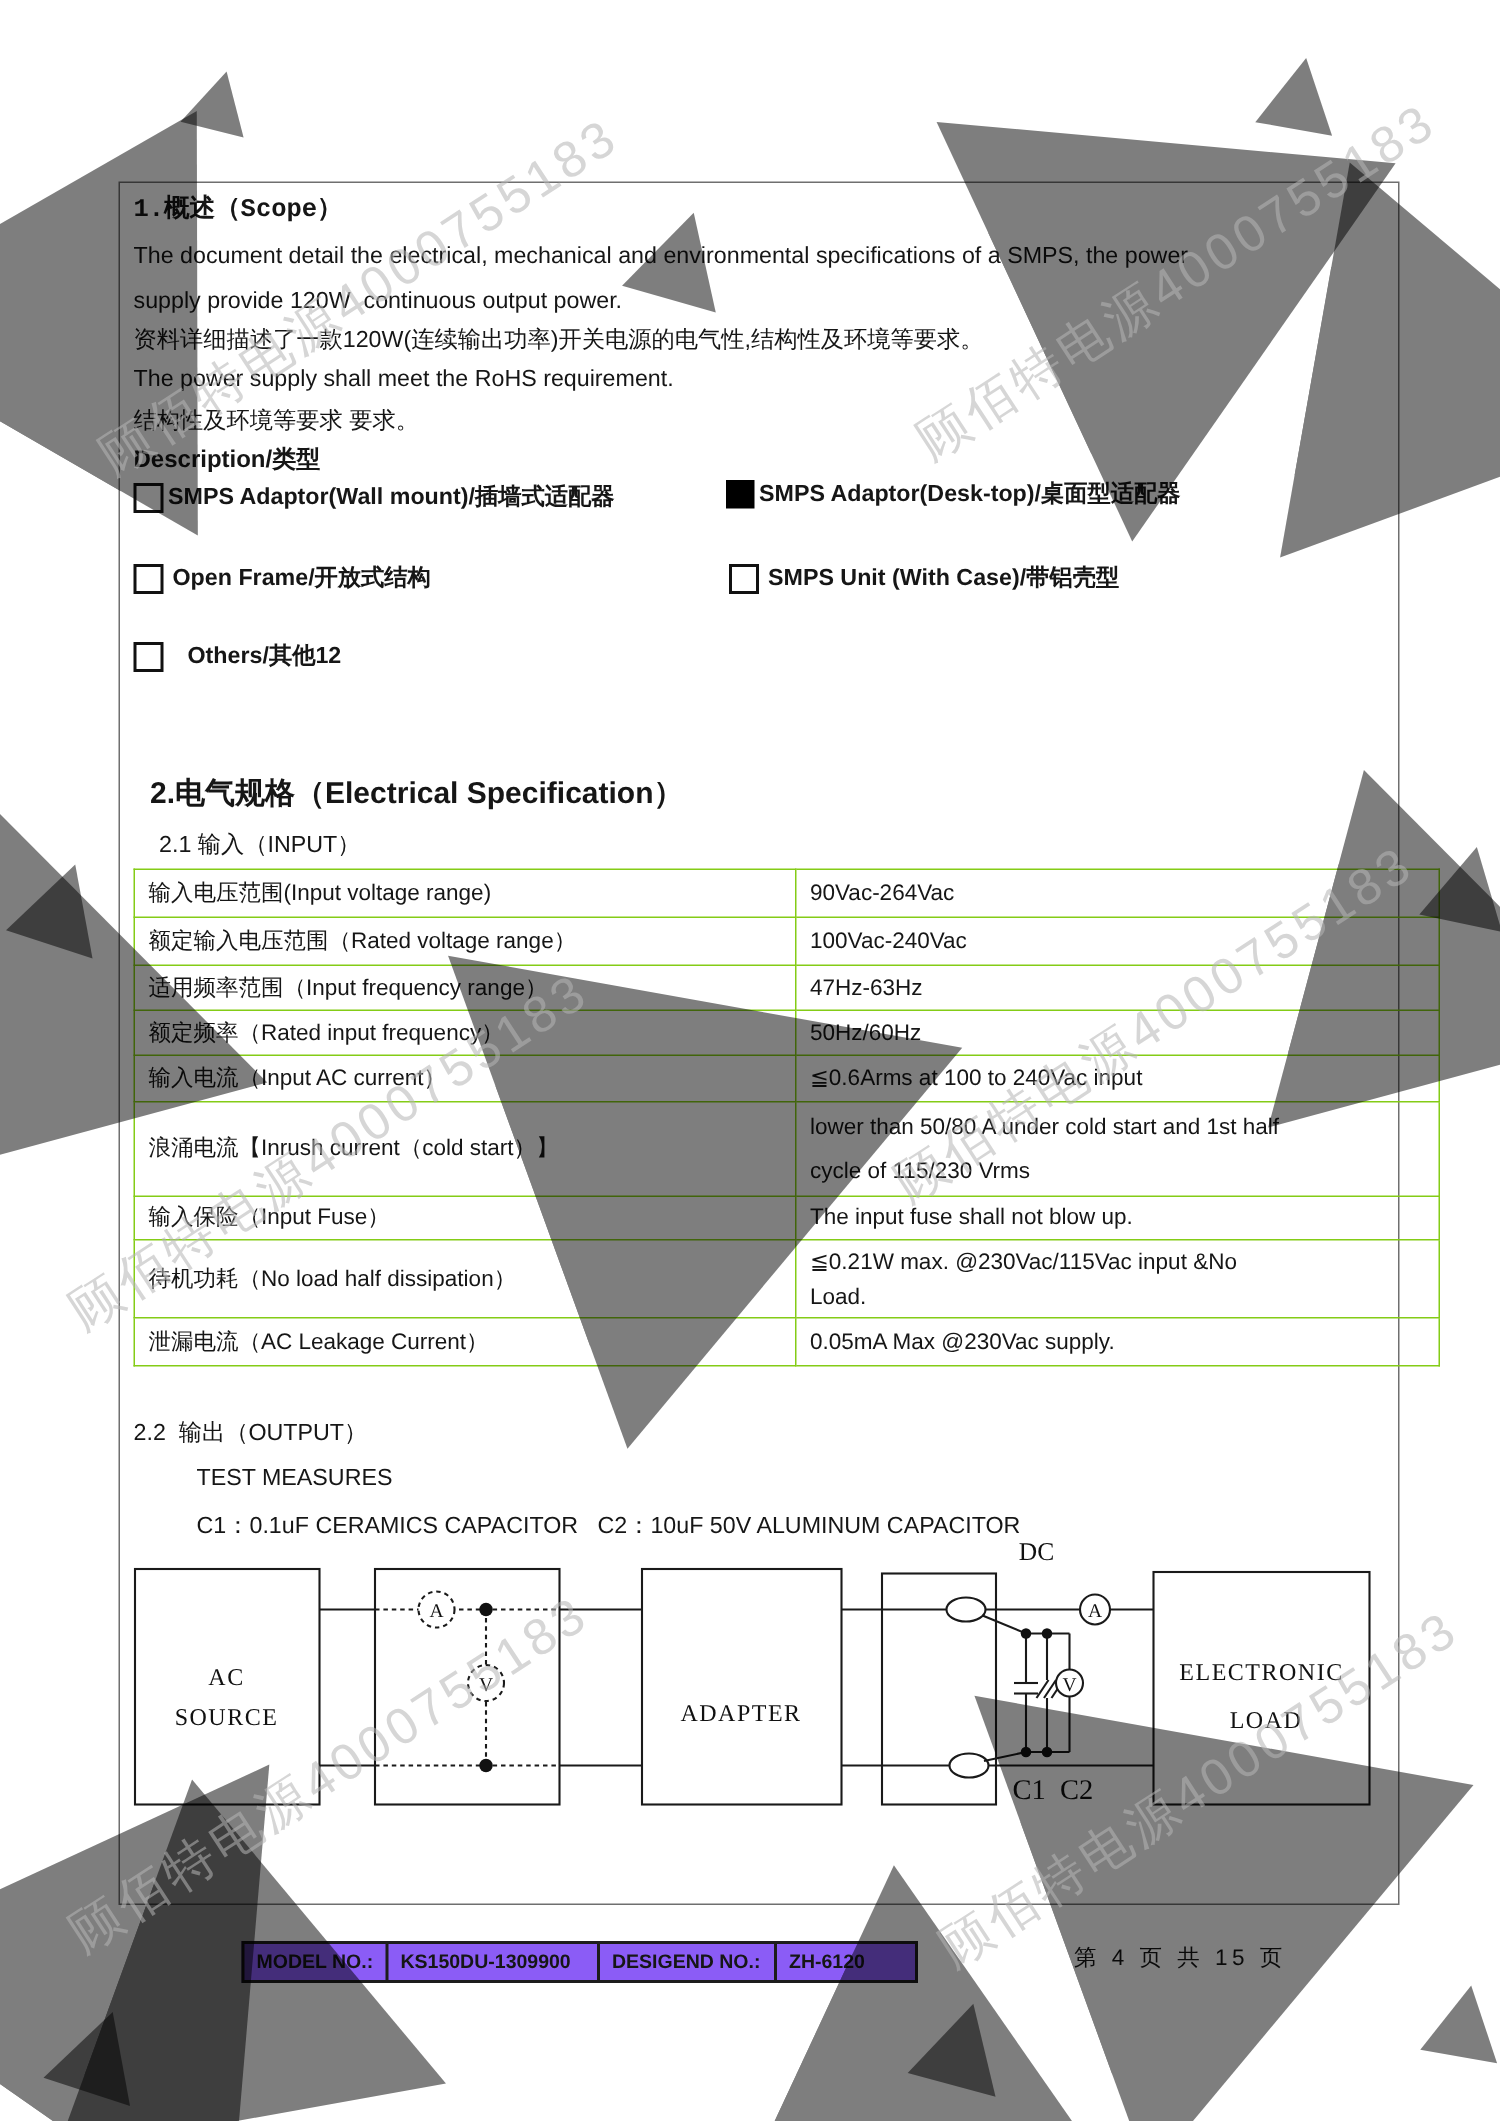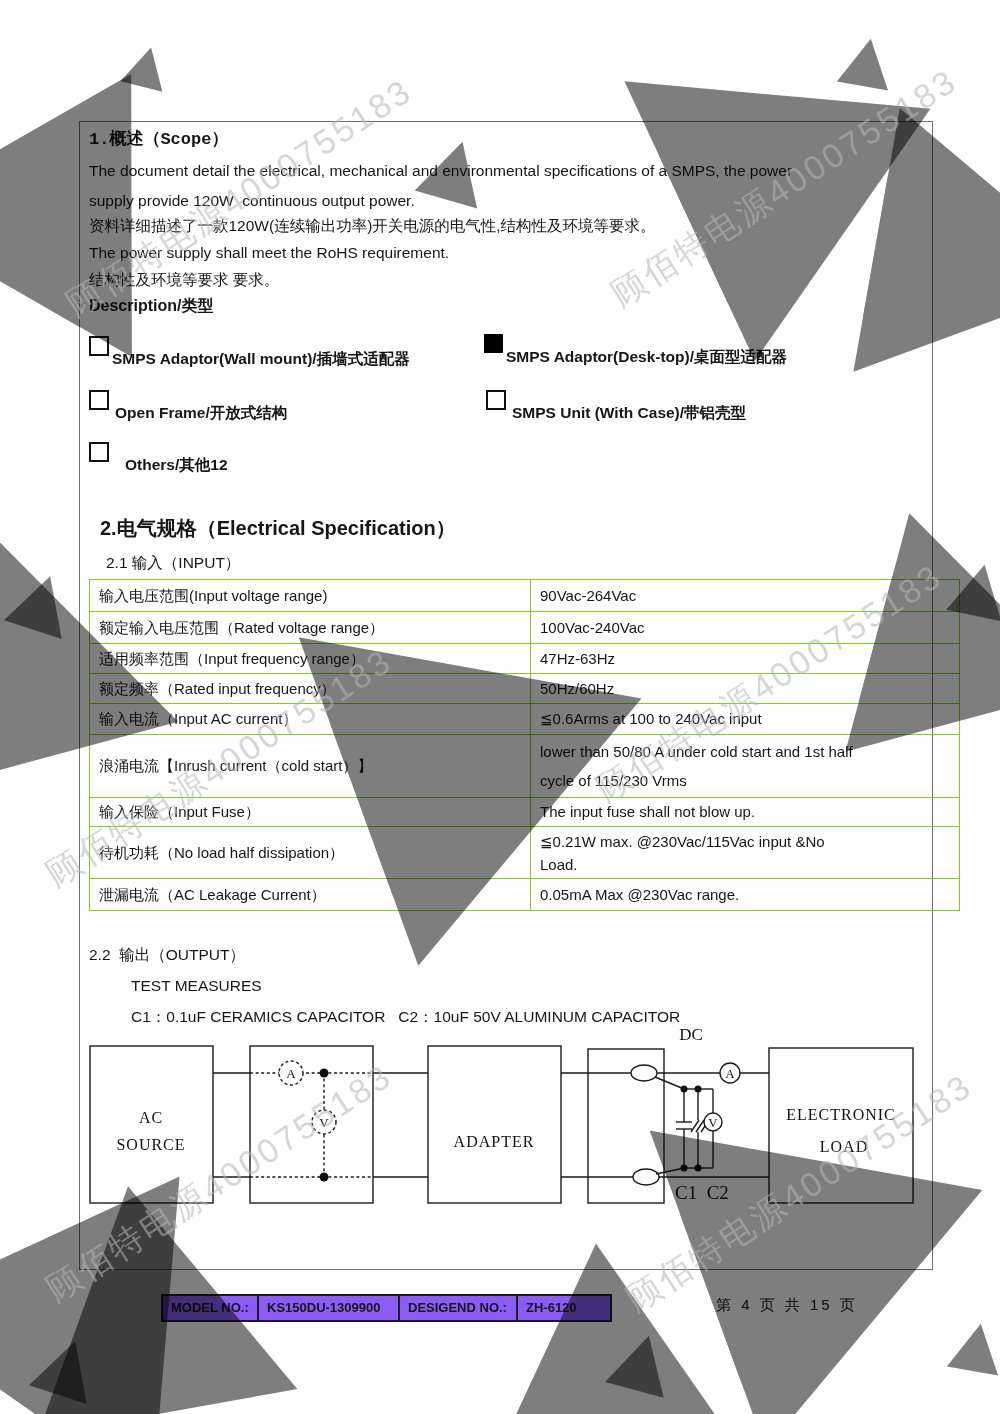--- a/index.html
+++ b/index.html
@@ -18,21 +18,21 @@
 
   
   .frame{position:absolute;left:79px;top:121px;width:852px;height:1147px;
          border:1px solid #6f6f6f;background:transparent;z-index:2;}
   .h1{font-size:17px;font-weight:bold;font-family:Liberation Mono, monospace;}
   .body-line{font-size:15.5px;}
   .desc{font-size:16px;font-weight:bold;}
   .cbrow{display:inline-flex;align-items:center;font-size:15.5px;font-weight:600;}
   .cb{display:inline-block;width:16px;height:16px;border:2px solid #111;background:#fff;flex:0 0 auto;}
   .cb.filled{width:19px;height:19px;border:none;background:#000;}
-  .cb-label{margin-left:6px;margin-top:28px;}
+  .cb-label{margin-left:6px;}
   .cb-label.tight{margin-left:3px;}
   .cb-label.wide{margin-left:16px;}
 
   
   table.spec{border-collapse:collapse;table-layout:fixed;width:832px;font-size:15px;}
   table.spec td{border:1px solid #84cc16;padding:2px 9px;vertical-align:middle;line-height:1.45;}
   td.c1{width:422px;}
   td.c2{width:410px;}
   tr.r6 td.c2{line-height:29px;}
   tr.r8 td.c2{line-height:23px;}
@@ -206,21 +206,21 @@
             <td class="c1">输入保险（Input Fuse）</td>
             <td class="c2">The input fuse shall not blow up.</td>
           </tr>
         <tr class="r8" style="height:52px">
             <td class="c1">待机功耗（No load half dissipation）</td>
             <td class="c2 preline">≦0.21W max. @230Vac/115Vac input &amp;No
 Load.</td>
           </tr>
         <tr style="height:32px">
             <td class="c1">泄漏电流（AC Leakage Current）</td>
-            <td class="c2">0.05mA Max @230Vac range.</td>
+            <td class="c2">0.05mA Max @230Vac supply.</td>
           </tr>
       </tbody>
     </table>
 
     <div class="abs sub pre" style="left:9px;top:823px">2.2  输出（OUTPUT）</div>
     <div class="abs sub" style="left:51px;top:855px">TEST MEASURES</div>
     <div class="abs sub pre" style="left:51px;top:885px">C1：0.1uF CERAMICS CAPACITOR   C2：10uF 50V ALUMINUM CAPACITOR</div>
 
     <svg class="dgm abs" style="left:1px;top:904px" width="840" height="185" viewBox="0 0 840 185">
 

